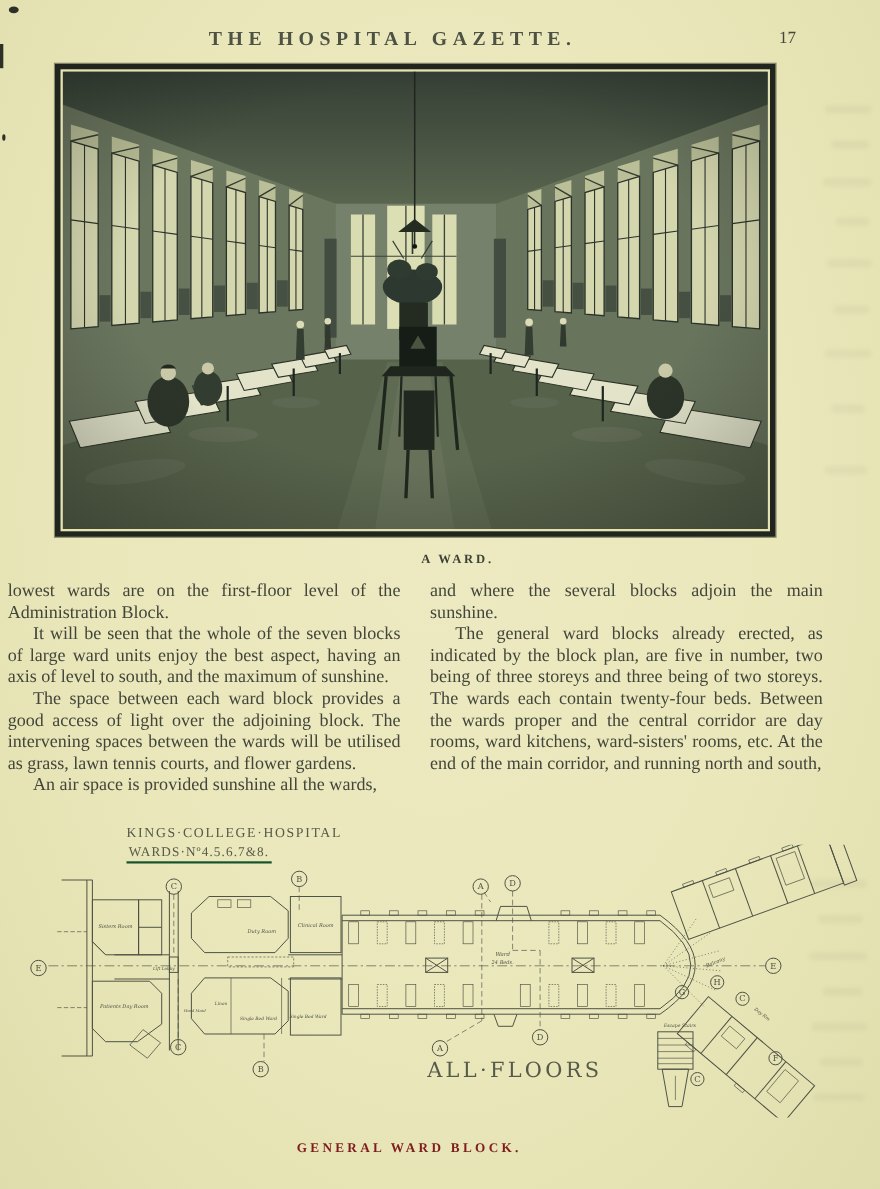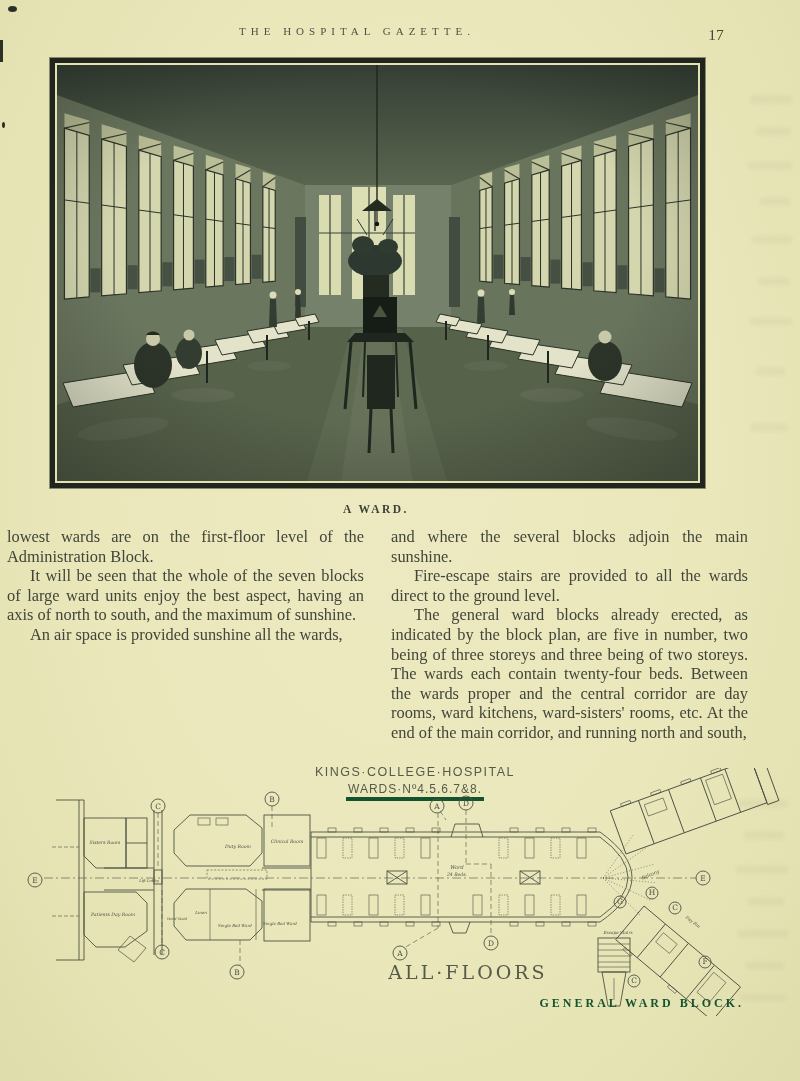--- a/index.html
+++ b/index.html
@@ -5,60 +5,60 @@
   html,body{margin:0;padding:0;}
   body{
     width:800px;height:1081px;position:relative;overflow:hidden;
     font-family:"Liberation Serif", serif;
     background:radial-gradient(ellipse at 50% 42%, #edeac2 0%, #eae7bb 55%, #e0ddac 100%);
   }
   .abs{position:absolute;}
   
   .h-title{
     top:25px;left:0;width:714px;text-align:center;
-    font-size:11px;letter-spacing:5px;color:#4d5244;
+    font-size:18px;letter-spacing:5px;color:#4d5244;font-weight:bold;
   }
   .h-page{
     top:26px;left:696px;width:40px;text-align:center;
     font-size:15.5px;color:#43483b;font-family:Liberation Serif, serif;
   }
   
   .photo-frame{
     top:58px;left:50px;width:641px;height:416px;
     border:5px solid #20251d;
     background:#e4e1b2;
     padding:2px;
     box-shadow:0 0 0 1px #8a8a6e;
   }
   .photo-frame svg{display:block;}
   .photo-caption{
     top:503px;left:0;width:752px;text-align:center;
-    font-size:11.5px;letter-spacing:2.5px;color:#3c4135;font-weight:bold;
+    font-size:11.5px;letter-spacing:2.5px;color:#3c4135;font-weight:bold;padding-left:40px;
   }
   
   .columns{
     top:527px;left:7px;width:741px;display:flex;column-gap:27px;
   }
   .col{width:357px;color:#42463a;}
   .col p{
     margin:0;font-size:16.4px;line-height:19.6px;text-align:justify;
     text-indent:1.4em;
   }
   .col p.noindent{text-indent:0;}
   
   .plan-title{
-    top:750px;left:115px;width:600px;text-align:center;
-    color:#565b49;font-family:Liberation Sans, sans-serif;margin-top:15px;
+    top:750px;left:115px;width:600px;
+    color:#565b49;font-family:Liberation Serif, serif;
   }
   .plan-title .t1{font-size:12.5px;letter-spacing:1.5px;}
   .plan-title .t2{font-size:12px;letter-spacing:1px;display:inline-block;
-    border-bottom:4px solid #14532d;padding:0 2px 1px 2px;margin-top:1px;}
+    border-bottom:2px solid #14532d;padding:0 2px 1px 2px;margin-top:1px;}
   .plan-caption{
-    top:996px;left:0;width:744px;text-align:right;
-    font-size:12px;font-weight:bold;letter-spacing:3px;color:#14532d;z-index:5;
+    top:1036px;left:0;width:744px;text-align:center;
+    font-size:12px;font-weight:bold;letter-spacing:3px;color:#7f1d1d;z-index:5;
   }
   .plan-svg{top:768px;left:14px;z-index:2;}
   
   .speck{background:#2c3027;border-radius:50%;}
   .bleed{background:#5a6049;filter:blur(2px);border-radius:2px;}
   text{user-select:none;}
 </style>
 </head>
 <body>
 
@@ -289,26 +289,26 @@
     </g>
     <rect x="0" y="0" width="641" height="416" fill="url(#gVign)"></rect>
   </svg>
 </figure>
 
 <figcaption class="abs photo-caption">A WARD.</figcaption>
 
 <main class="abs columns">
   <div class="col">
     <p class="noindent">lowest wards are on the first-floor level of the Administration Block.</p>
-    <p>It will be seen that the whole of the seven blocks of large ward units enjoy the best aspect, having an axis of north to south, and the maximum of sunshine.</p>
+    <p>It will be seen that the whole of the seven blocks of large ward units enjoy the best aspect, having an axis of level to south, and the maximum of sunshine.</p>
+    <p>The space between each ward block provides a good access of light over the adjoining block. The intervening spaces between the wards will be utilised as grass, lawn tennis courts, and flower gardens.</p>
     <p>An air space is provided sunshine all the wards,</p>
   </div>
   <div class="col">
     <p class="noindent">and where the several blocks adjoin the main sunshine.</p>
-    <p>Fire-escape stairs are provided to all the wards direct to the ground level.</p>
     <p>The general ward blocks already erected, as indicated by the block plan, are five in number, two being of three storeys and three being of two storeys. The wards each contain twenty-four beds. Between the wards proper and the central corridor are day rooms, ward kitchens, ward-sisters' rooms, etc. At the end of the main corridor, and running north and south,</p>
   </div>
 </main>
 
 <div class="abs plan-title">
   <div class="t1">KINGS·COLLEGE·HOSPITAL</div>
   <div><span class="t2">WARDS·Nº4.5.6.7&amp;8.</span></div>
 </div>
 
 <svg class="abs plan-svg" width="772" height="248" viewBox="0 0 772 248" style="stroke:#4d5244;fill:none;stroke-width:0.9;">

